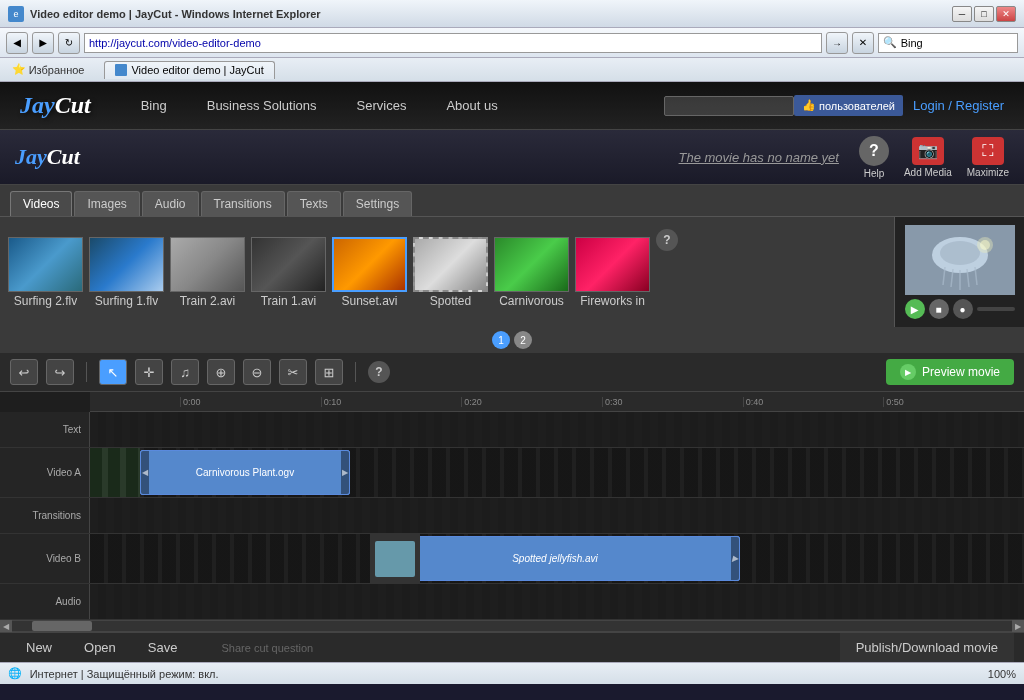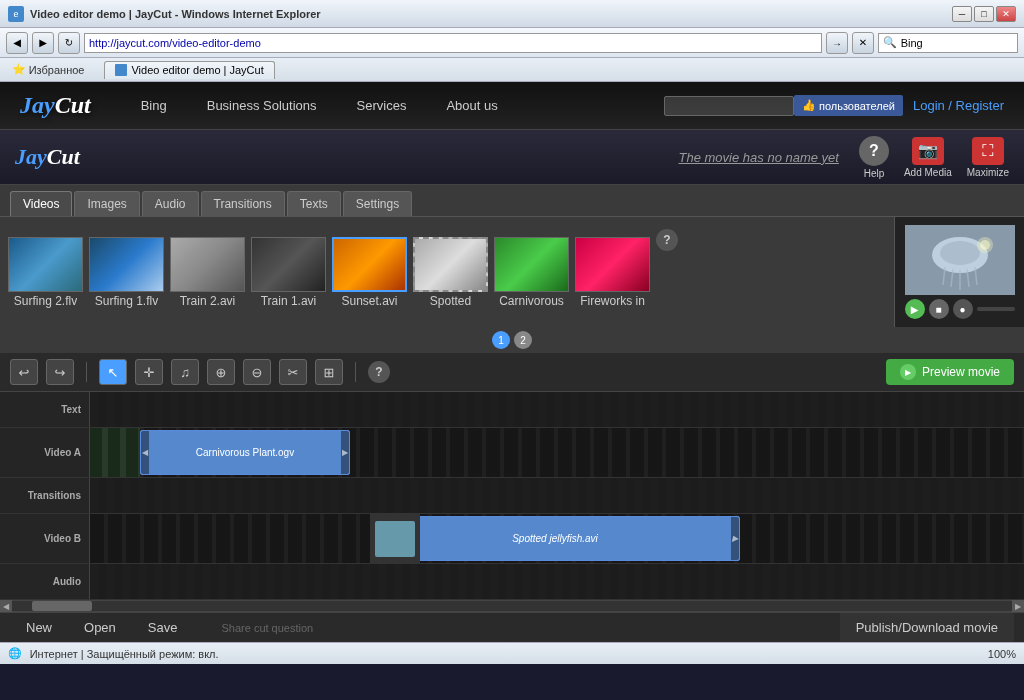--- a/index.html
+++ b/index.html
@@ -77,21 +77,21 @@
     .preview-movie-btn { margin-left: auto; background: #44aa44; color: white; padding: 5px 14px; border-radius: 4px; font-size: 12px; cursor: pointer; display: flex; align-items: center; gap: 6px; }
     .preview-play { width: 16px; height: 16px; background: #66cc66; border-radius: 50%; display: flex; align-items: center; justify-content: center; font-size: 8px; }
 
     
     .timeline { background: #1e1e1e; flex: 1; overflow: hidden; }
     .timeline-ruler { height: 20px; background: #2a2a2a; border-bottom: 1px solid #444; display: flex; align-items: center; margin-left: 90px; position: relative; }
     .ruler-marks { display: flex; width: 100%; padding: 0 0; }
     .ruler-mark { flex: 1; font-size: 9px; color: #888; text-align: left; padding-left: 2px; border-left: 1px solid #444; }
     .track { display: flex; align-items: center; height: 36px; border-bottom: 1px solid #333; }
     .track.tall { height: 50px; }
-    .track-label { width: 90px; background: #252525; color: #aaa; font-size: 10px; padding: 0 8px; display: flex; align-items: center; justify-content: flex-end; height: 100%; border-right: 1px solid #444; flex-shrink: 0; font-weight: bold; }
+    .track-label { width: 90px; background: #252525; color: #aaa; font-size: 10px; padding: 0 8px; display: flex; align-items: center; justify-content: flex-end; height: 100%; border-right: 1px solid #444; flex-shrink: 0; }
     .track-content { flex: 1; height: 100%; position: relative; overflow: hidden; background: #1a1a1a; }
     .track-strip { position: absolute; top: 0; left: 0; right: 0; bottom: 0; background: repeating-linear-gradient(90deg, #222 0px, #222 8px, #1e1e1e 8px, #1e1e1e 16px); opacity: 0.5; }
     .video-clip { position: absolute; top: 2px; bottom: 2px; background: #4a7acc; border: 1px solid #5a8add; border-radius: 2px; display: flex; align-items: center; justify-content: center; color: white; font-size: 10px; cursor: grab; overflow: hidden; }
     .video-clip.clip-a { left: 50px; width: 210px; background: #5588cc; }
     .video-clip.clip-b { left: 280px; width: 370px; background: #5588cc; }
     .clip-handle { width: 8px; background: rgba(0,0,0,0.4); position: absolute; top: 0; bottom: 0; cursor: ew-resize; display: flex; align-items: center; justify-content: center; color: rgba(255,255,255,0.6); font-size: 8px; }
     .clip-handle.left { left: 0; border-radius: 2px 0 0 2px; }
     .clip-handle.right { right: 0; border-radius: 0 2px 2px 0; }
 
     
@@ -308,20 +308,31 @@
     <div class="tl-separator"></div>
     <div style="width:22px; height:22px; background:#555; border-radius:50%; display:flex; align-items:center; justify-content:center; color:#ccc; font-weight:bold; cursor:pointer;">?</div>
     <div class="preview-movie-btn">
       <div class="preview-play">▶</div>
       <span>Preview movie</span>
     </div>
   </div>
 
   <div class="timeline">
 
+    <div class="timeline-ruler">
+      <div style="width:90px; flex-shrink:0;"></div>
+      <div class="ruler-marks">
+        <div class="ruler-mark">0:00</div>
+        <div class="ruler-mark">0:10</div>
+        <div class="ruler-mark">0:20</div>
+        <div class="ruler-mark">0:30</div>
+        <div class="ruler-mark">0:40</div>
+        <div class="ruler-mark">0:50</div>
+      </div>
+    </div>
 
     <div class="track">
       <div class="track-label">Text</div>
       <div class="track-content">
         <div class="track-strip"></div>
       </div>
     </div>
 
     <div class="track tall">
       <div class="track-label">Video A</div>

